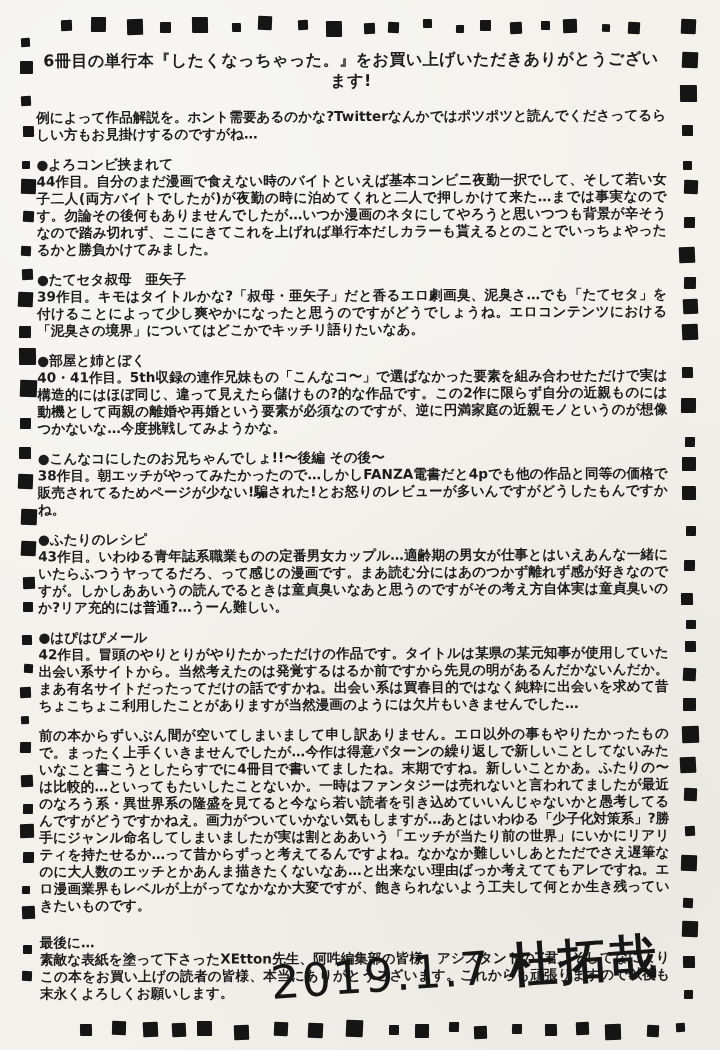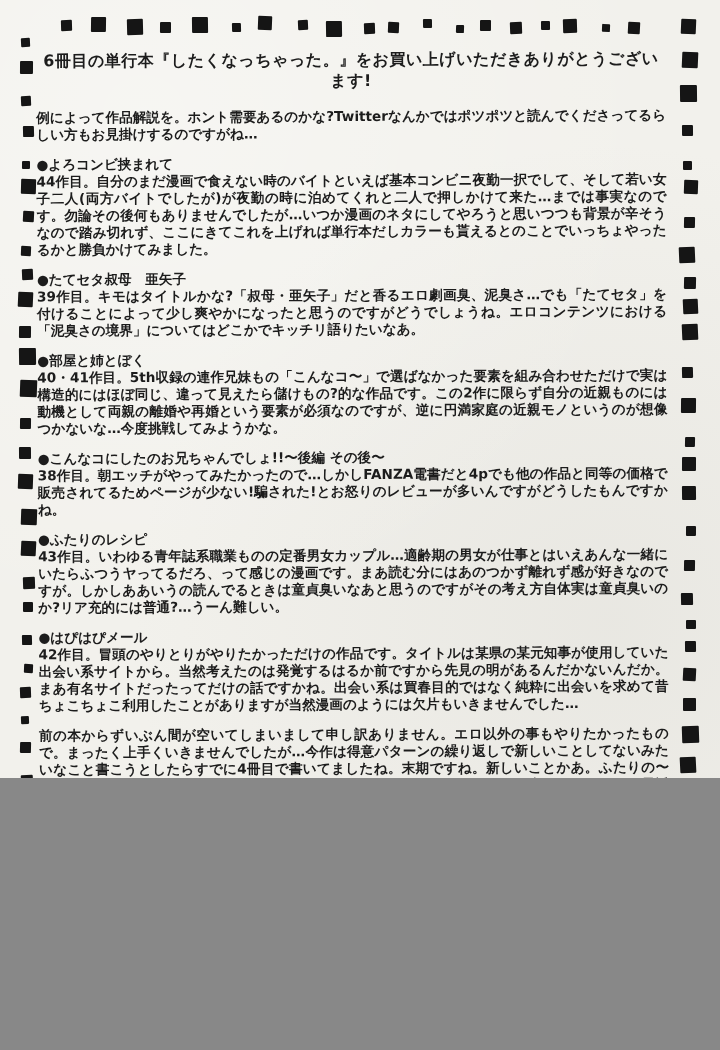--- a/index.html
+++ b/index.html
@@ -1,19 +1,19 @@
 <!DOCTYPE html>
 <html lang="ja"><head>
 <meta charset="utf-8">
 <style>
   html,body{margin:0;padding:0;}
   body{background:#888;}
   .page{
     position:relative;
-    width:720px;height:778px;
+    width:720px;height:1050px;
     margin:0 auto;
     background:
       radial-gradient(circle at 20% 15%, rgba(255,255,255,.35), transparent 60%),
       radial-gradient(circle at 85% 80%, rgba(190,188,180,.18), transparent 55%),
       #f2f1ec;
     overflow:hidden;
     font-family:"DejaVu Sans","Liberation Sans",sans-serif;
     color:#1c1c1c;
   }
   .content{

